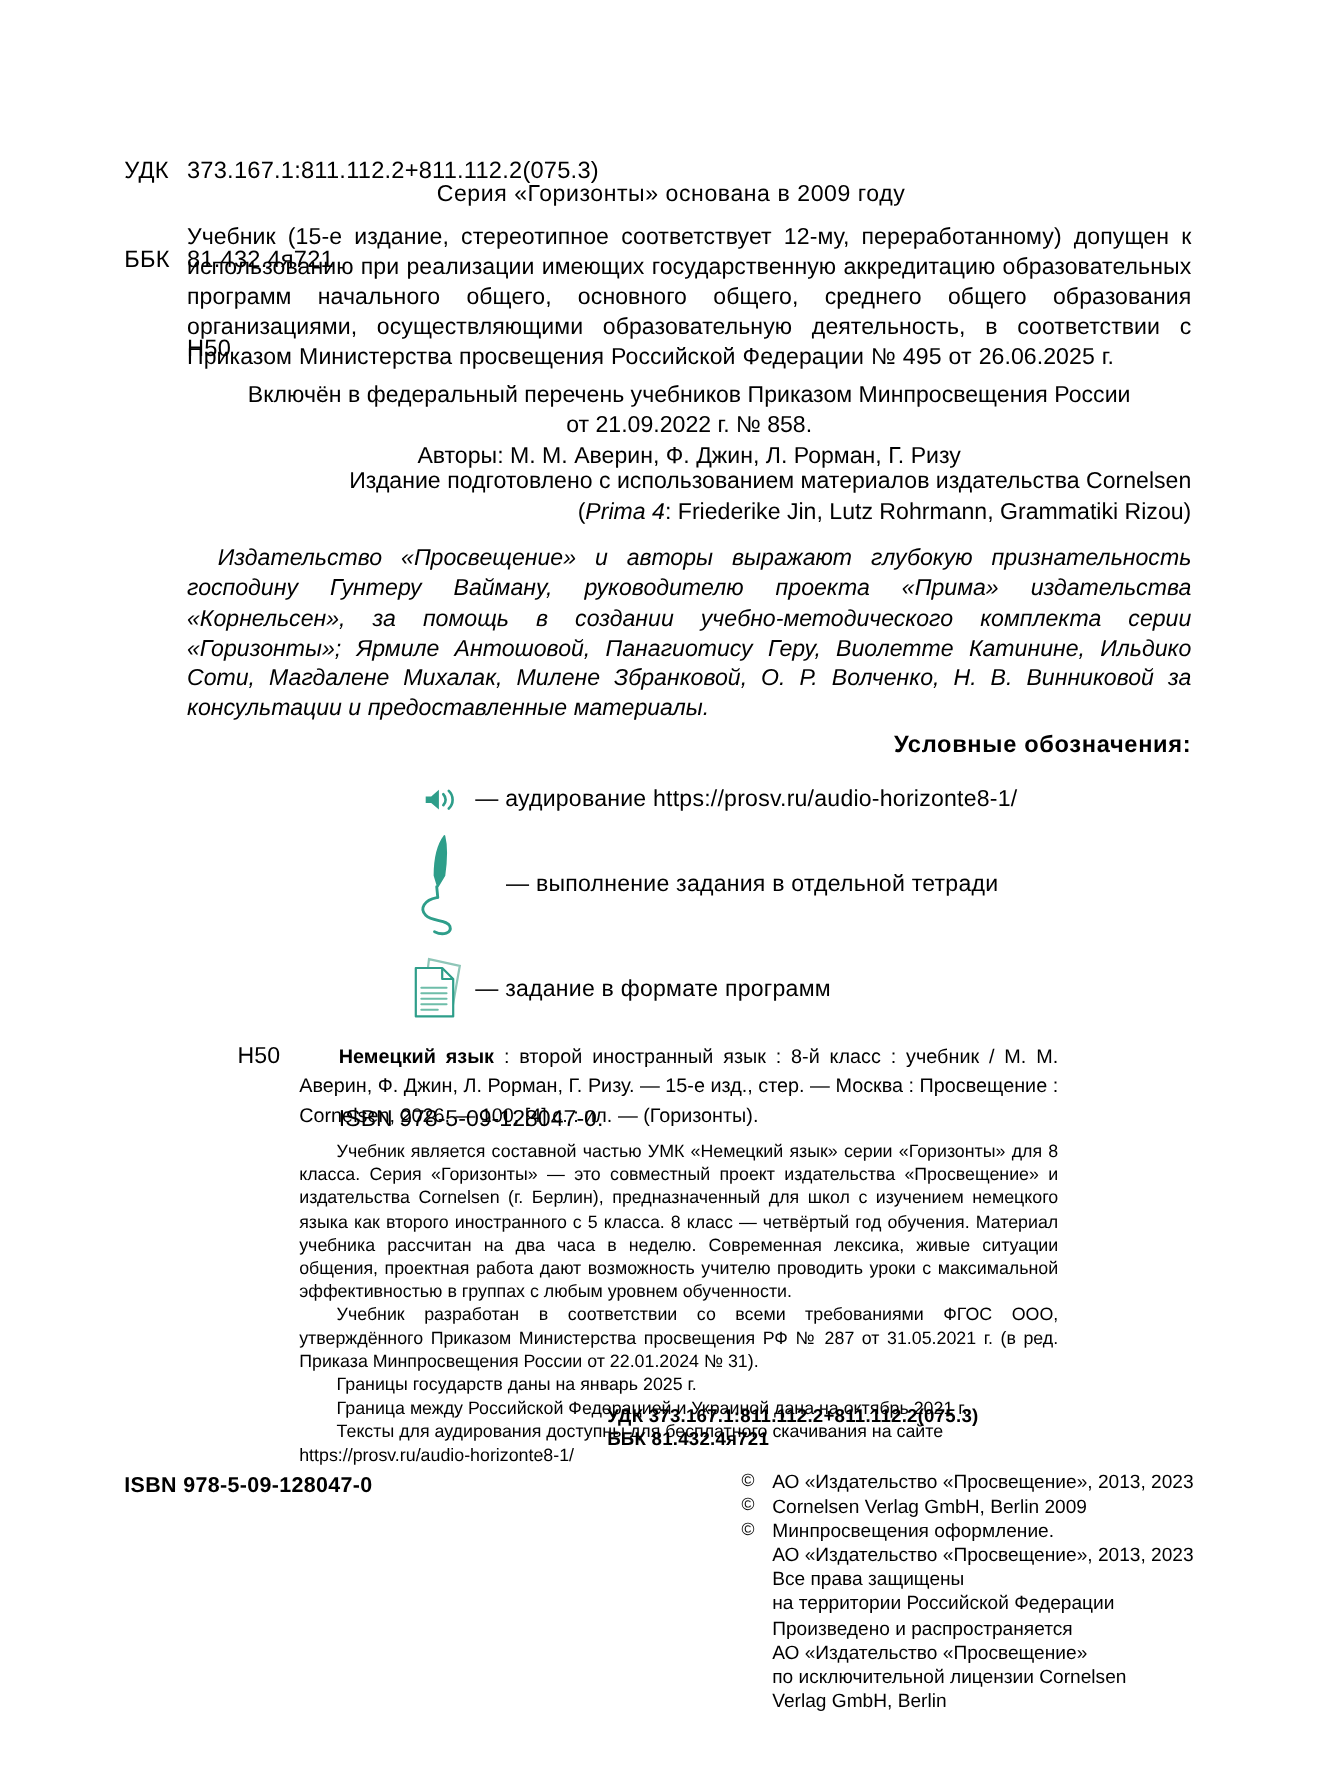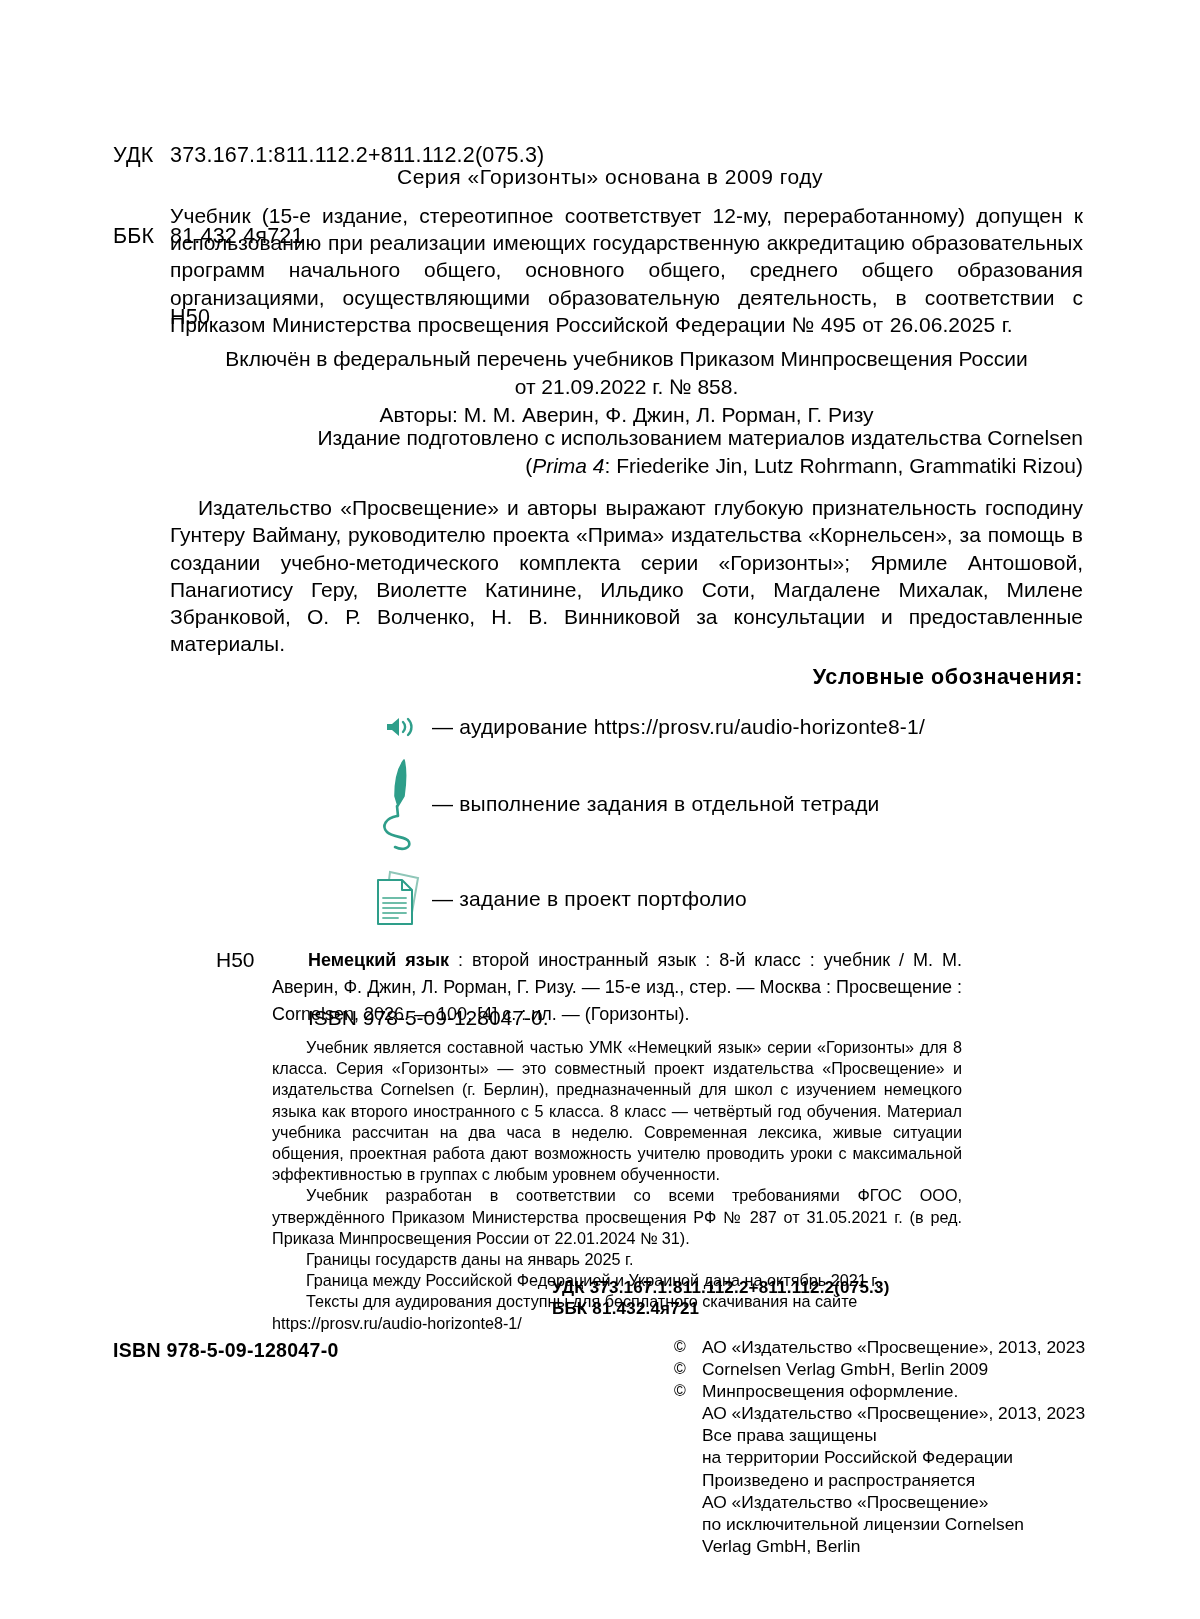--- a/index.html
+++ b/index.html
@@ -98,20 +98,21 @@
   .gratitude {
     position: absolute;
     left: 170px;
     top: 494px;
     width: 913px;
     font-size: 21px;
     line-height: 27.3px;
     text-align: justify;
     text-align-last: left;
     text-indent: 28px;
+    font-style: italic;
   }
 
   
   .legend-title {
     position: absolute;
     left: 170px;
     top: 665px;
     width: 913px;
     text-align: right;
     font-size: 21.5px;
@@ -135,21 +136,21 @@
     display: flex;
     align-items: center;
     justify-content: center;
   }
   .legend-text {
     font-size: 21px;
     line-height: 26px;
     letter-spacing: 0.2px;
   }
   .lrow-audio { height: 44px; }
-  .lrow-pen   { height: 110px; }
+  .lrow-pen   { height: 110px; gap: 28px; }
   .lrow-folio { height: 80px; }
 
   
   .cip-sigil {
     position: absolute;
     left: 216px;
     top: 946px;
     font-size: 21px;
     line-height: 27px;
   }
@@ -295,21 +296,21 @@
           <path d="M30 12 V22 H40" fill="none" stroke="#2e9e8a" stroke-width="2" stroke-linejoin="round"></path>
           <g stroke="#6ebda9" stroke-width="1.8" stroke-linecap="round">
             <path d="M11 30 H34"></path>
             <path d="M11 35 H34"></path>
             <path d="M11 40 H34"></path>
             <path d="M11 45 H34"></path>
             <path d="M11 50 H26"></path>
           </g>
         </svg>
       </div>
-      <div class="legend-text">— задание в проект портфолио</div>
+      <div class="legend-text">— задание в формате программ</div>
     </div>
 
   </div>
 
   <div class="cip-sigil">Н50</div>
   <div class="cip"><b>Немецкий язык</b><span> : второй иностранный язык : 8-й класс : учебник / М. М. Аверин, Ф. Джин, Л. Рорман, Г. Ризу. — 15-е изд., стер. — Москва : Просвещение : Cornelsen, 2026. — 100, [4] с. : ил. — (Горизонты).</span></div>
   <div class="cip-isbn">ISBN 978-5-09-128047-0.</div>
 
   <div class="annot">
     <p>Учебник является составной частью УМК «Немецкий язык» серии «Горизонты» для 8 класса. Серия «Горизонты» — это совместный проект издательства «Просвещение» и издательства Cornelsen (г. Берлин), предназначенный для школ с изучением немецкого языка как второго иностранного с 5 класса. 8 класс — четвёртый год обучения. Материал учебника рассчитан на два часа в неделю. Современная лексика, живые ситуации общения, проектная работа дают возможность учителю проводить уроки с максимальной эффективностью в группах с любым уровнем обученности.</p>

